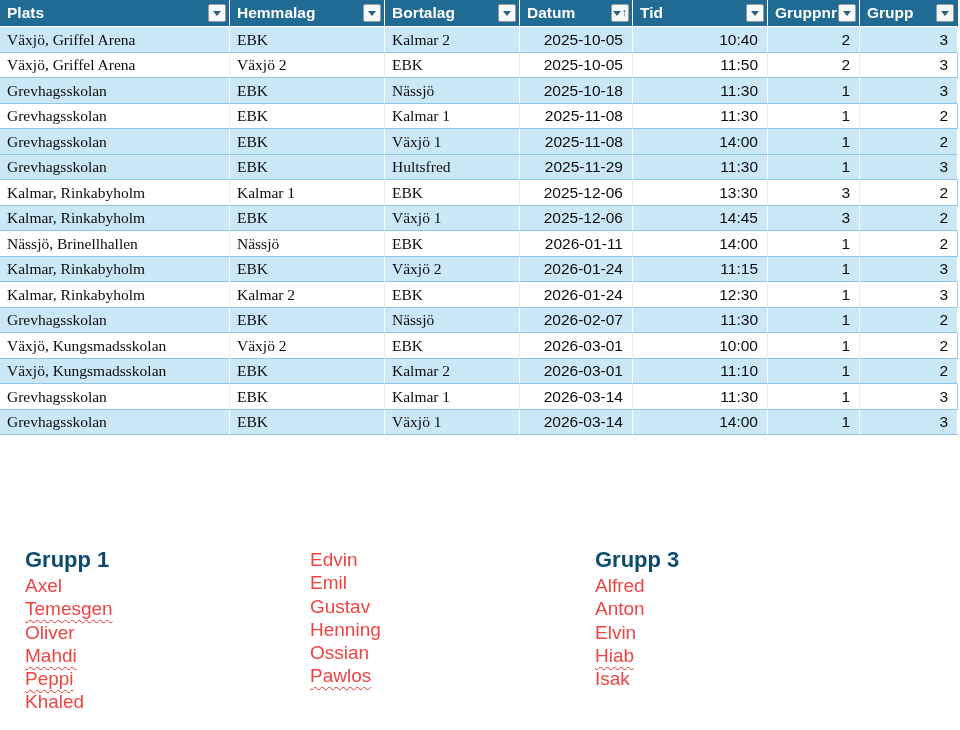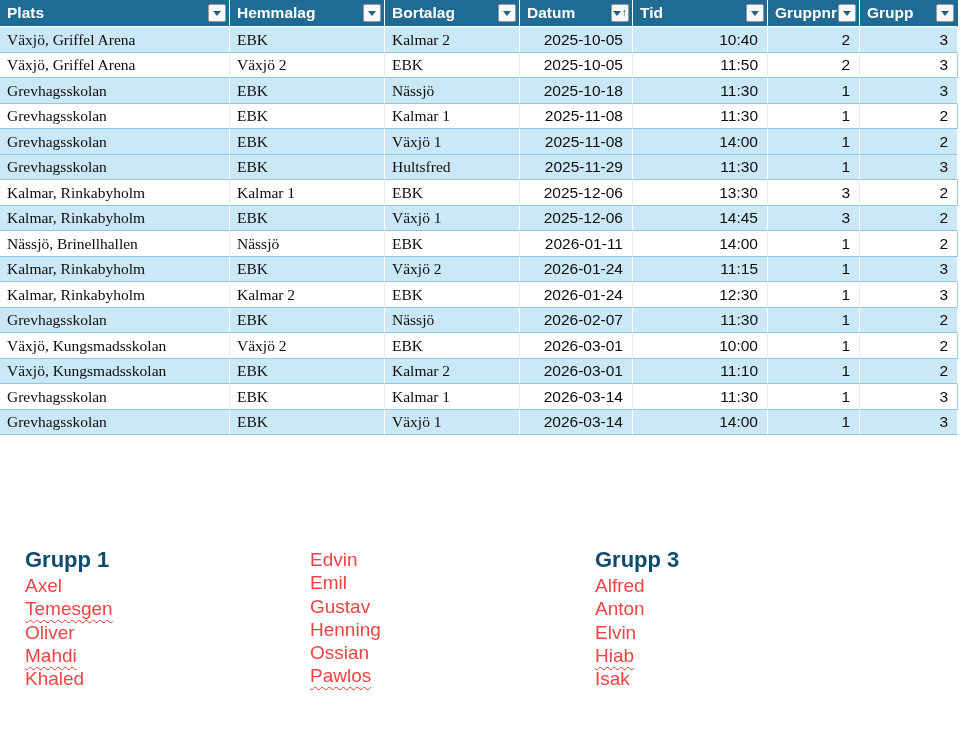--- a/index.html
+++ b/index.html
@@ -267,20 +267,21 @@
 </table>
 </div>
 
 <div class="groups">
   <div class="group-col">
     <div class="g-title">Grupp 1</div>
     <div class="g-item">Axel</div>
     <div class="g-item"><span class="misspell">Temesgen</span></div>
     <div class="g-item">Oliver</div>
     <div class="g-item"><span class="misspell">Mahdi</span></div>
+    <div class="g-item"><span class="misspell">Peppi</span></div>
     <div class="g-item">Khaled</div>
   </div>
   <div class="group-col">
     <div class="g-item">Edvin</div>
     <div class="g-item">Emil</div>
     <div class="g-item">Gustav</div>
     <div class="g-item">Henning</div>
     <div class="g-item">Ossian</div>
     <div class="g-item"><span class="misspell">Pawlos</span></div>
   </div>

